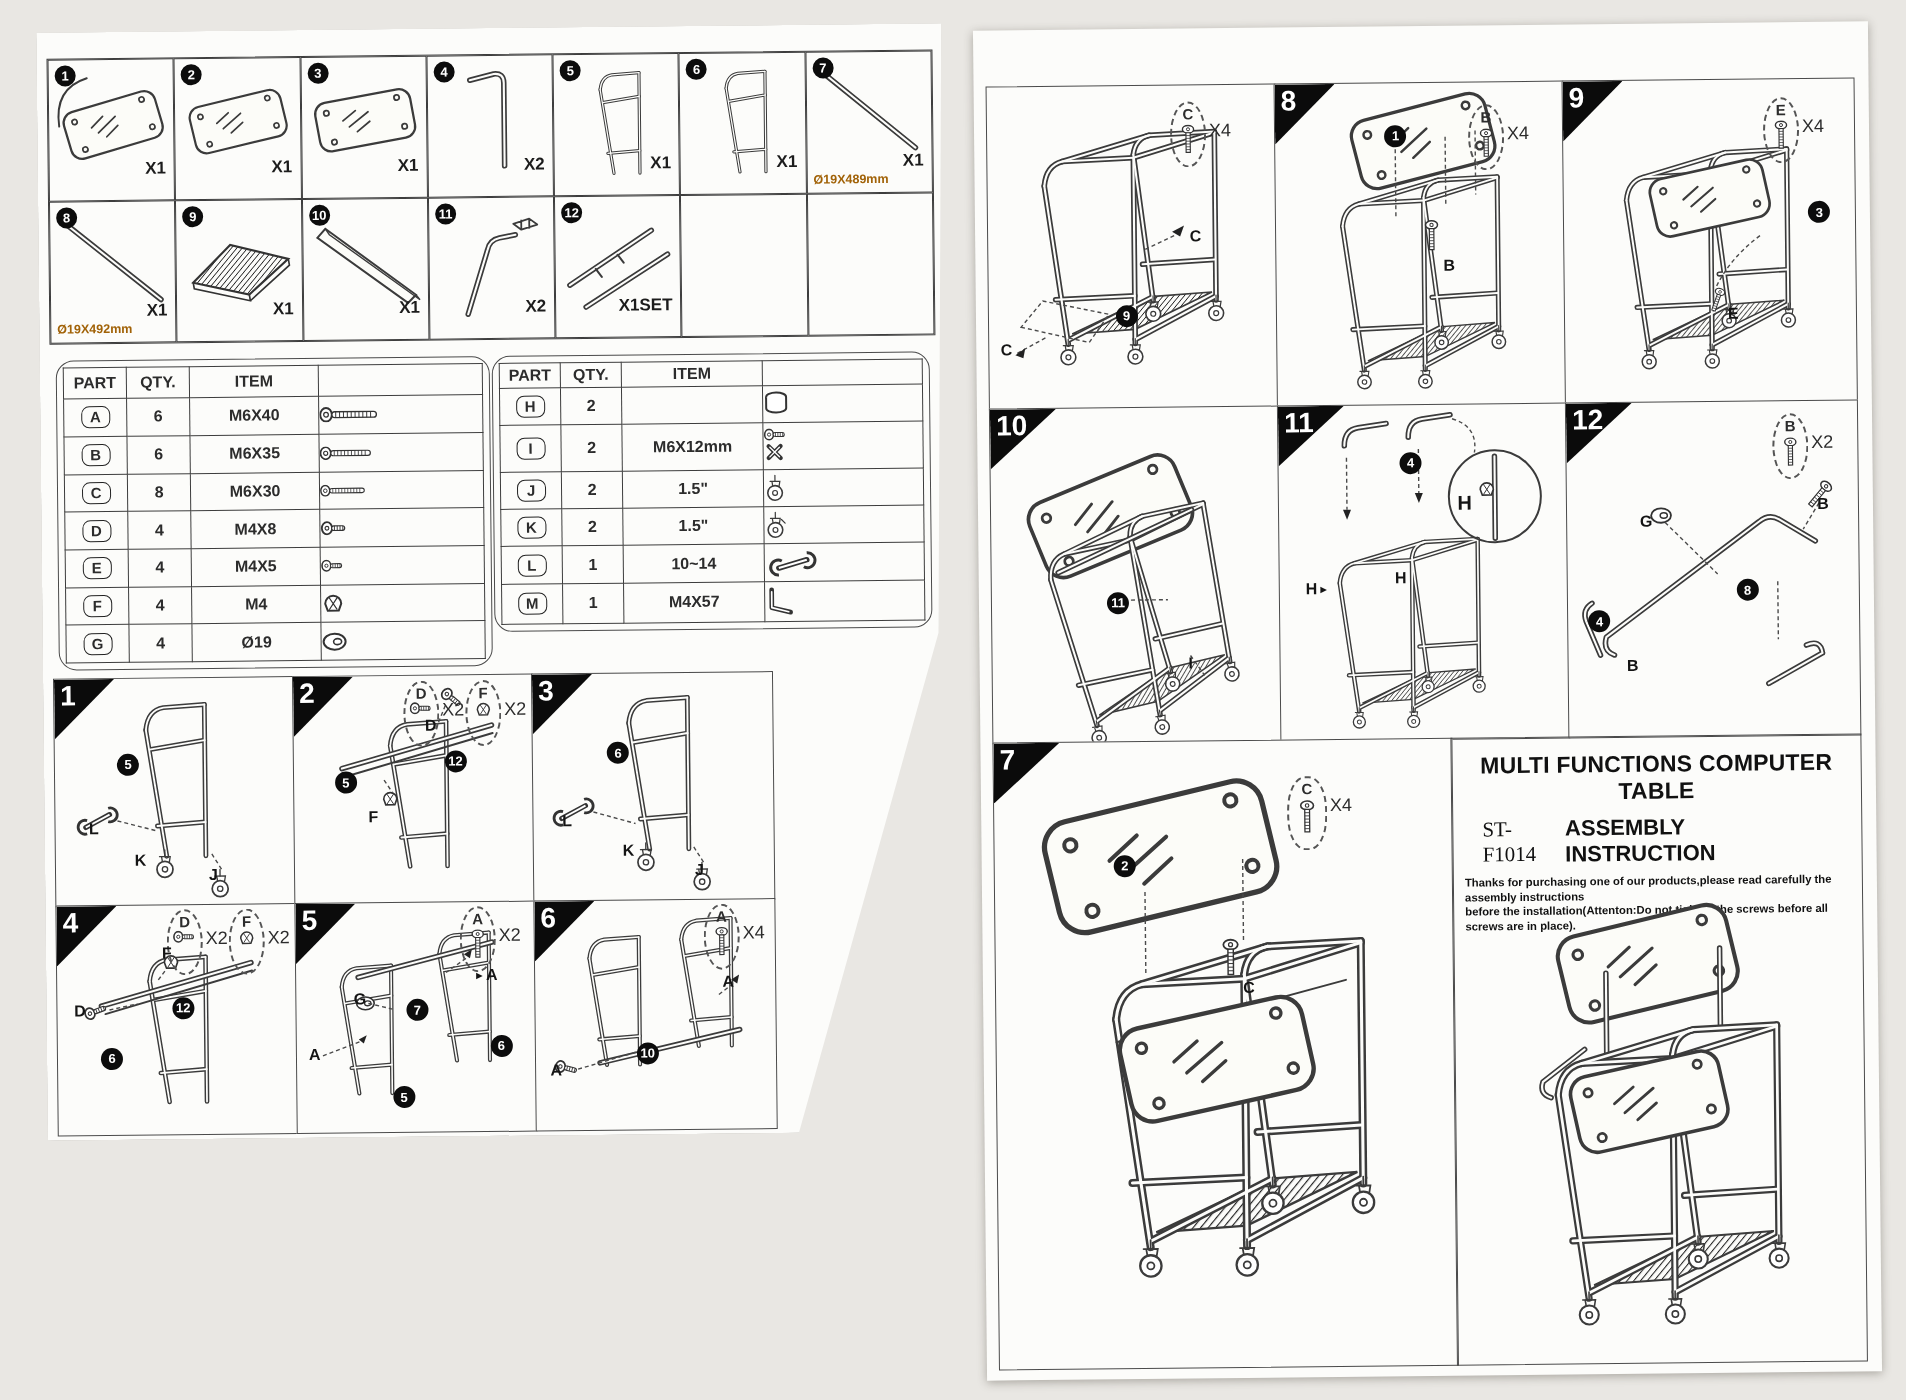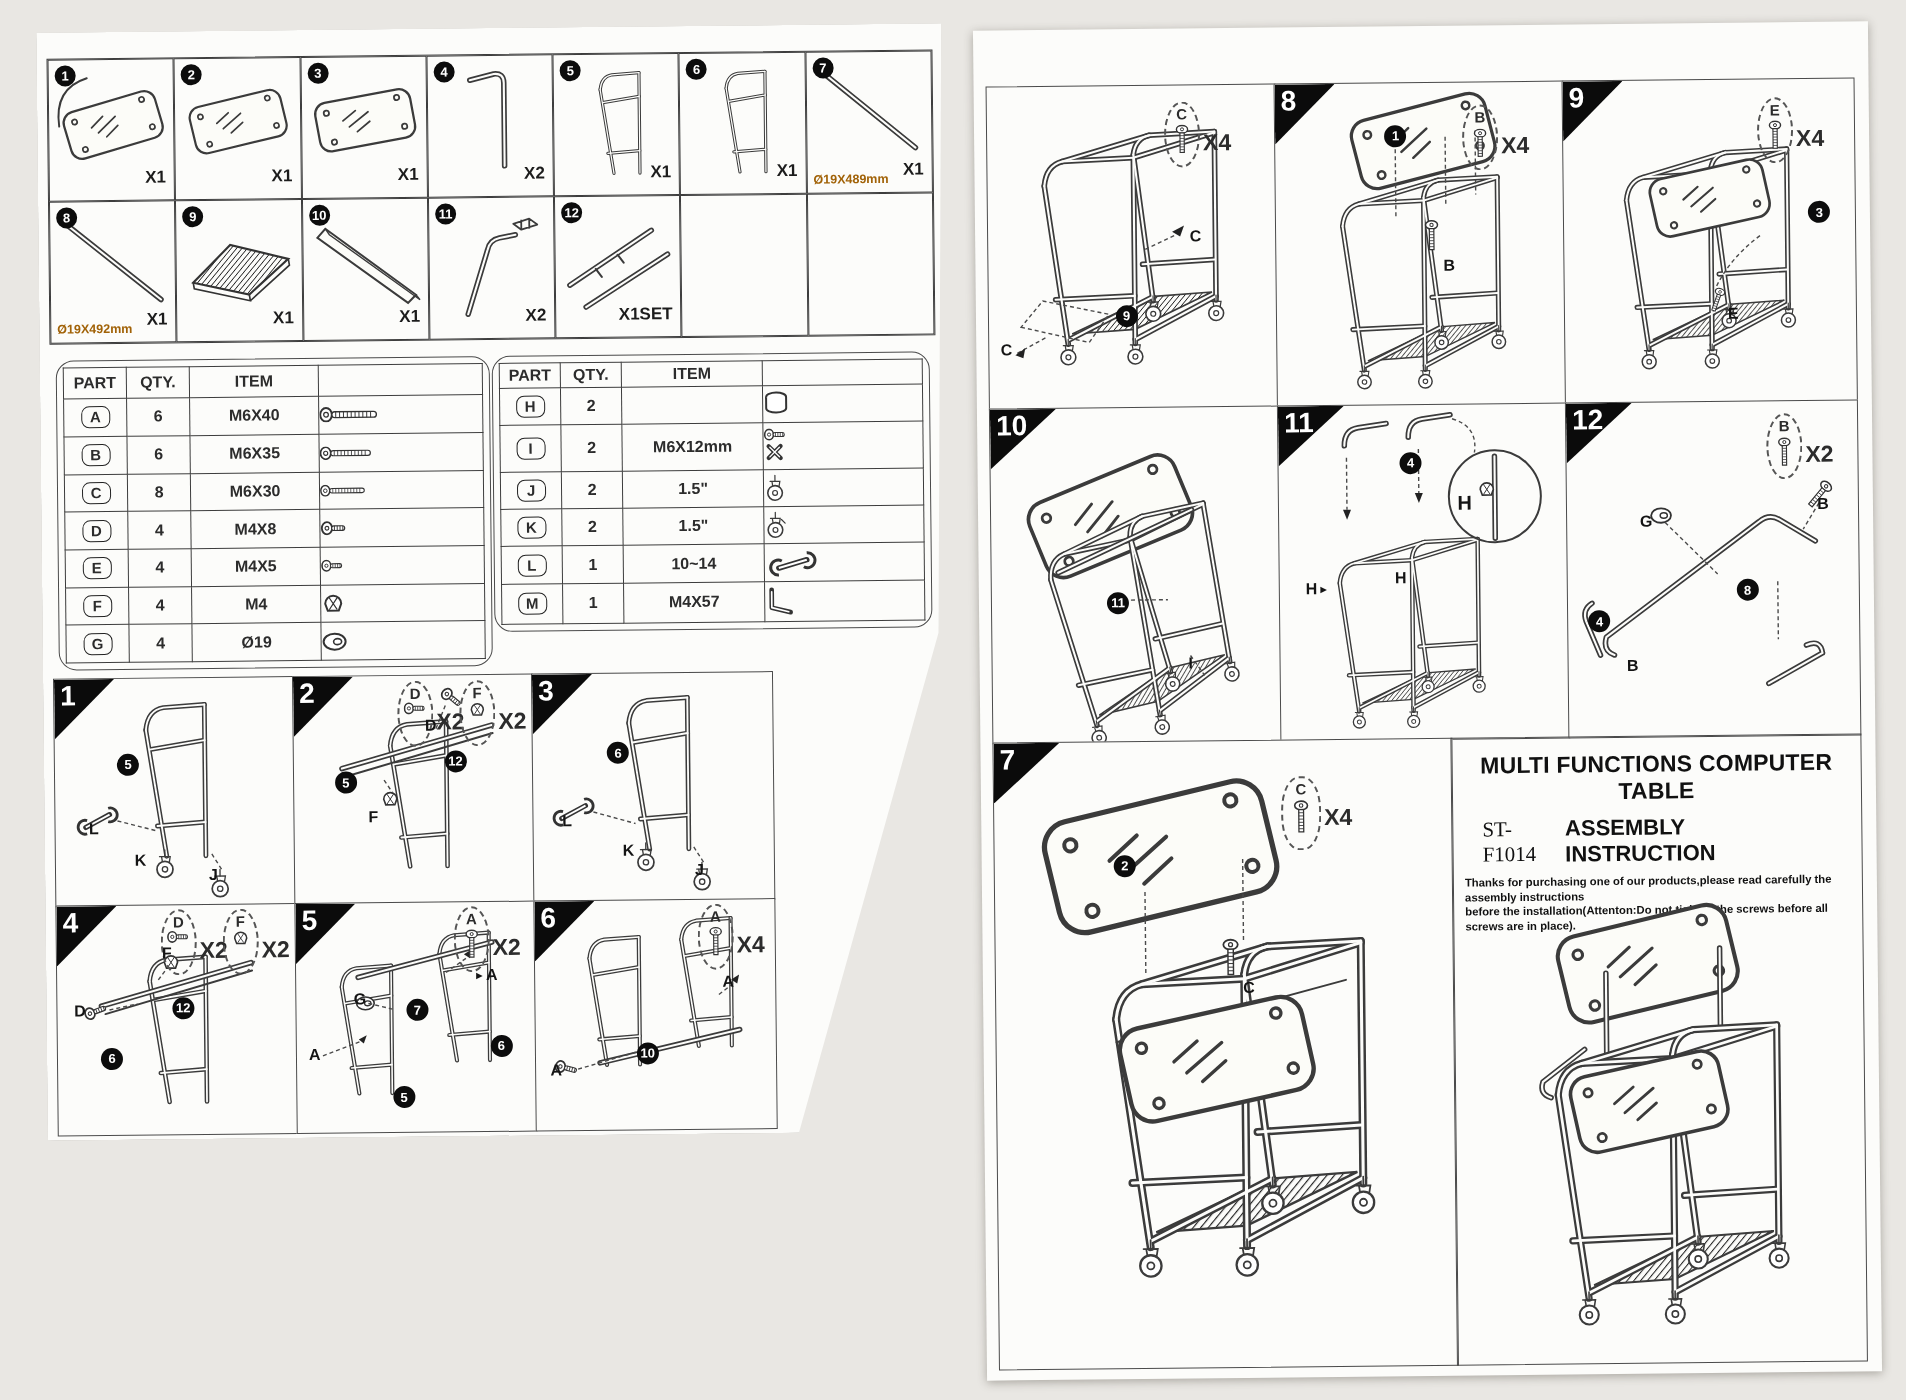--- a/index.html
+++ b/index.html
@@ -11,39 +11,39 @@
   .abs{position:absolute;}
   
   .tA{stroke:#3b3b3b;stroke-width:5.5;fill:none;stroke-linecap:round;stroke-linejoin:round;}
   .tB{stroke:#fcfcfa;stroke-width:2.1;fill:none;stroke-linecap:round;stroke-linejoin:round;}
   .ln{stroke:#3b3b3b;stroke-width:2;fill:none;stroke-linecap:round;}
   .dsh{stroke:#4a4a4a;stroke-width:1.4;fill:none;stroke-dasharray:4 3;}
   
   .pgrid{position:absolute;display:grid;grid-template-columns:repeat(7,1fr);grid-template-rows:1fr 1fr;border:1.6px solid #3d3d3d;}
   .pcell{position:relative;border:0.8px solid #3d3d3d;}
   .pnum{position:absolute;top:5px;left:6px;width:21px;height:21px;border-radius:50%;background:#0c0c0c;color:#fff;font-weight:bold;font-size:13px;line-height:21px;text-align:center;z-index:2;}
-  .pqty{position:absolute;bottom:12px;right:8px;font-weight:bold;font-size:17px;color:#1c1c1c;}
+  .pqty{position:absolute;bottom:21px;right:8px;font-weight:bold;font-size:17px;color:#1c1c1c;}
   .pdim{position:absolute;bottom:6px;left:6px;font-weight:bold;font-size:12.5px;color:#a16207;}
   
   .hwwrap{position:absolute;border:1.8px solid #4a4a4a;border-radius:18px;padding:6px;background:#fcfcfa;}
   table.hw{border-collapse:collapse;width:100%;height:100%;table-layout:fixed;}
   table.hw td,table.hw th{border:1.5px solid #3d3d3d;text-align:center;font-weight:bold;padding:0;}
   table.hw th{font-size:16px;}
   table.hw td{font-size:16px;}
   .keycap{display:inline-block;border:1.8px solid #222;border-radius:8px;padding:0 7px;min-width:13px;font-weight:bold;font-size:15px;line-height:20px;}
   
   .panel{position:absolute;border:1.2px solid #4a4a4a;background:#fcfcfa;}
   .tab{position:absolute;top:0;left:0;width:60px;height:60px;background:#0b0b0b;clip-path:polygon(0 0,100% 0,0 100%);color:#fff;font-size:28px;font-weight:bold;padding:1px 0 0 6px;box-sizing:border-box;z-index:4;}
   .badge{position:absolute;min-width:22px;height:22px;border-radius:11px;background:#0c0c0c;color:#fff;font-weight:bold;font-size:13px;display:flex;align-items:center;justify-content:center;padding:0 2px;z-index:5;box-sizing:border-box;}
   .lbl{position:absolute;font-weight:bold;font-size:16px;color:#141414;z-index:5;}
   .lbl .ar{font-style:normal;font-size:11px;vertical-align:1px;margin:0 1px;}
   .callout{position:absolute;display:flex;align-items:flex-start;gap:3px;z-index:5;}
   .oval{width:36px;height:66px;border:2px dashed #555;border-radius:18px/33px;display:flex;flex-direction:column;align-items:center;padding-top:3px;box-sizing:border-box;}
   .oval .cl{font-weight:bold;font-size:15px;line-height:16px;}
-  .cc{font-weight:bold;font-size:23px;margin-top:28px;}
+  .cc{font-weight:normal;font-size:18px;margin-top:19px;}
   
   .tcol{position:absolute;border:1.4px solid #4a4a4a;}
   .tblock{position:absolute;left:0;top:0;right:0;height:148px;padding:14px 8px 0 8px;box-sizing:border-box;}
   .ttl{font-size:23px;font-weight:bold;text-align:center;letter-spacing:.2px;color:#111;}
   .trow{display:flex;justify-content:space-between;align-items:baseline;padding:10px 14px 0 22px;}
   .model{font-family:"Liberation Serif",serif;font-size:21px;color:#111;}
   .sub{font-size:22px;font-weight:bold;color:#111;}
   .note{font-size:11.3px;font-weight:bold;line-height:1.3;padding:7px 2px 0 4px;color:#111;}
 </style>
 </head>

